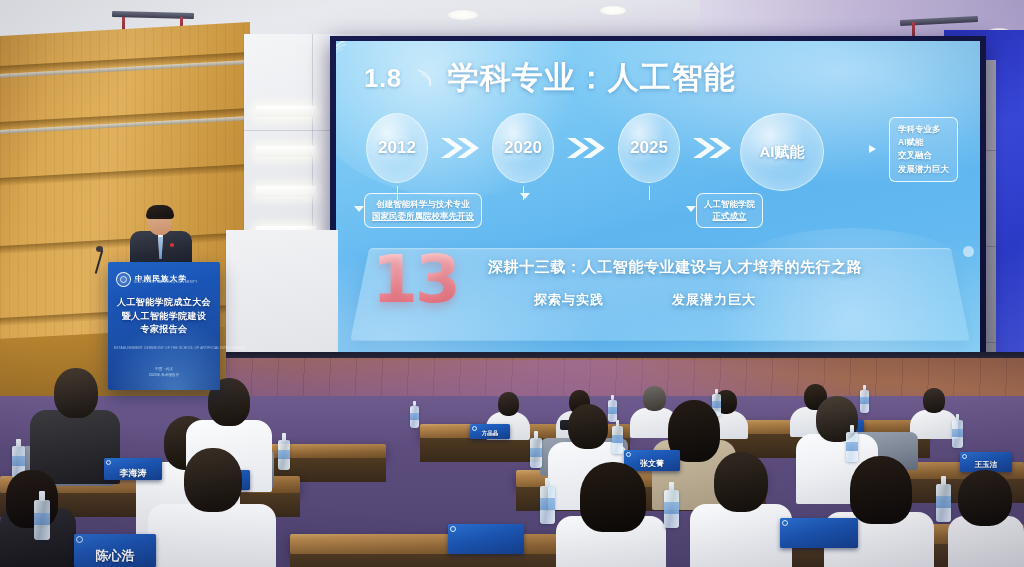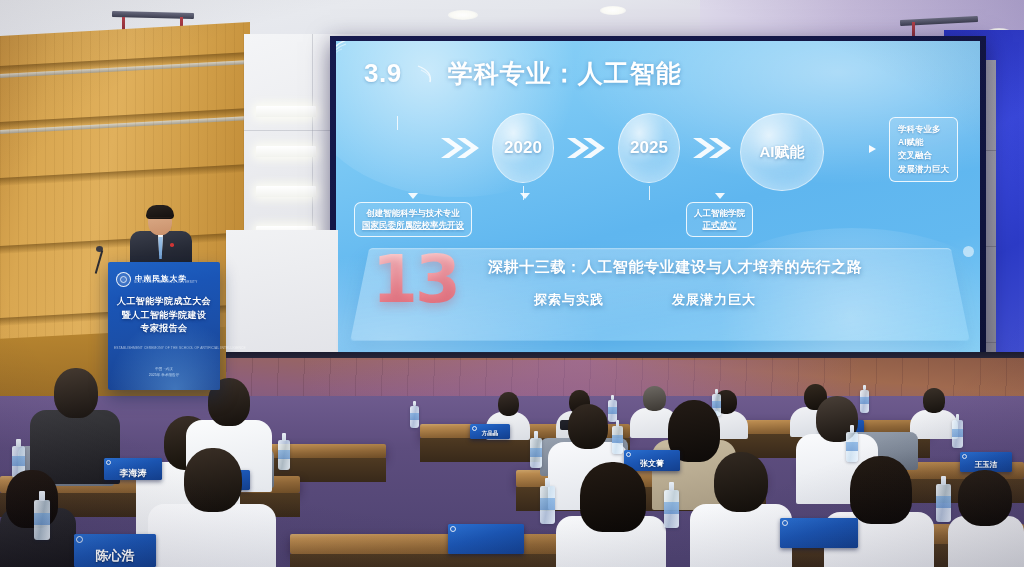--- a/index.html
+++ b/index.html
@@ -119,21 +119,21 @@
   }
   .arc-deco{
     position:absolute; left:-16px; top:-6px; width:52px; height:42px; z-index:4;
   }
   .num-22{
     font-size:26px; font-weight:bold; color:#ffffff; letter-spacing:.5px;
     text-shadow:0 1px 3px rgba(30,90,150,.35);
   }
   .chev-sep{ width:26px; height:26px; opacity:.85; }
   .slide-title{
-    font-size:25px; font-weight:bold; color:#ffffff; letter-spacing:1px;
+    font-size:31px; font-weight:bold; color:#ffffff; letter-spacing:1px;
     text-shadow:0 1px 4px rgba(25,85,150,.40);
   }
 
   
   .timeline{
     position:absolute; left:22px; top:72px; width:612px; height:110px; z-index:5;
     display:flex; align-items:flex-start;
   }
   .tl-node{ position:relative; width:78px; display:flex; flex-direction:column; align-items:center; }
   .tl-circle{
@@ -164,21 +164,21 @@
     border:1px solid rgba(255,255,255,.85); border-radius:7px;
     padding:4px 7px; text-align:center; white-space:nowrap;
     background:rgba(255,255,255,.10);
   }
   .tl-caption div{
     font-size:8.5px; color:#ffffff; line-height:1.45; font-weight:bold;
     text-shadow:0 1px 2px rgba(20,80,140,.4);
   }
   .tl-caption div.u{ text-decoration:underline; }
   .caption-row{ position:absolute; left:22px; top:152px; width:612px; height:40px; z-index:6; }
-  .cap-wrap{ position:absolute; display:flex; flex-direction:column; align-items:center; }
+  .cap-wrap{ position:absolute; display:flex; flex-direction:row; align-items:center; }
 
   .tags-box{
     position:absolute; right:22px; top:76px; z-index:6;
     border:1px solid rgba(255,255,255,.85); border-radius:6px;
     padding:5px 8px; background:rgba(255,255,255,.12);
   }
   .tags-box div{
     font-size:8.5px; font-weight:bold; color:#ffffff; line-height:1.55; white-space:nowrap;
     text-shadow:0 1px 2px rgba(20,80,140,.4);
   }
@@ -274,21 +274,21 @@
   }
   .logo-text{
     font-size:7.5px; font-weight:bold; color:#ffffff; letter-spacing:1.2px;
     font-family:"DejaVu Sans", sans-serif;
   }
   .logo-sub{
     position:absolute; left:26px; top:18px; font-size:3px; color:rgba(255,255,255,.72);
     letter-spacing:.3px; white-space:nowrap;
   }
   .podium-title{
-    position:absolute; left:4px; top:34px; width:104px; text-align:center;font-family:Liberation Mono, monospace;
+    position:absolute; left:4px; top:34px; width:104px; text-align:center;
   }
   .podium-title div{
     font-size:9px; font-weight:bold; color:#ffffff; line-height:1.5; letter-spacing:.4px;
     text-shadow:0 1px 3px rgba(0,20,70,.6);
   }
   .podium-sub-en{
     position:absolute; left:6px; top:84px; width:100px; text-align:center;
     font-size:3.2px; color:rgba(255,255,255,.62); letter-spacing:.2px; white-space:nowrap;
   }
   .podium-foot{
@@ -452,30 +452,33 @@
   <div class="screen-frame">
     <div class="slide">
 
       <svg class="arc-deco" viewBox="0 0 52 42">
         <path d="M30 4 C14 8, 6 20, 8 34" stroke="rgba(255,255,255,.75)" stroke-width="1.4" fill="none"></path>
         <path d="M26 9 C14 13, 8 22, 9 32" stroke="rgba(255,255,255,.5)" stroke-width="1.2" fill="none"></path>
         <path d="M22 14 C14 17, 10 23, 11 30" stroke="rgba(255,255,255,.35)" stroke-width="1" fill="none"></path>
       </svg>
 
       <div class="slide-header">
-        <div class="num-22">3.9</div>
+        <div class="num-22">1.8</div>
         <svg class="chev-sep" viewBox="0 0 26 26">
           <path d="M6 5 C16 9, 20 14, 18 21" stroke="rgba(255,255,255,.85)" stroke-width="1.3" fill="none"></path>
           <path d="M9 9 C16 12, 19 16, 18 21" stroke="rgba(255,255,255,.6)" stroke-width="1.1" fill="none"></path>
         </svg>
         <div class="slide-title">学科专业：人工智能</div>
       </div>
 
       <div class="timeline">
         <div class="tl-node">
+          <div class="tl-circle">
+            <span>2012</span>
+          </div>
           <div class="tl-stem"></div>
         </div>
         <div class="tl-arrow">
           <svg viewBox="0 0 42 26">
             <path d="M2 3 L16 13 L2 23 L10 23 L24 13 L10 3 Z" fill="rgba(255,255,255,.92)"></path>
             <path d="M18 3 L32 13 L18 23 L26 23 L40 13 L26 3 Z" fill="rgba(255,255,255,.92)"></path>
           </svg>
         </div>
         <div class="tl-node">
           <div class="tl-circle">

